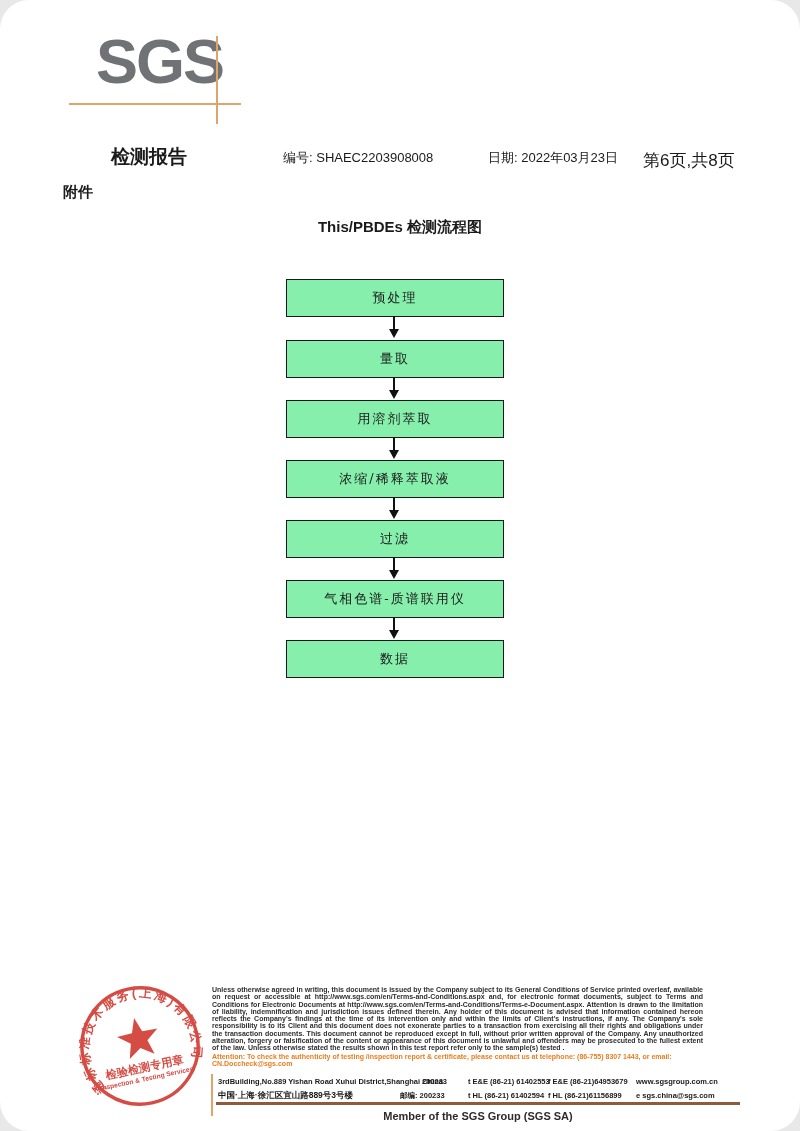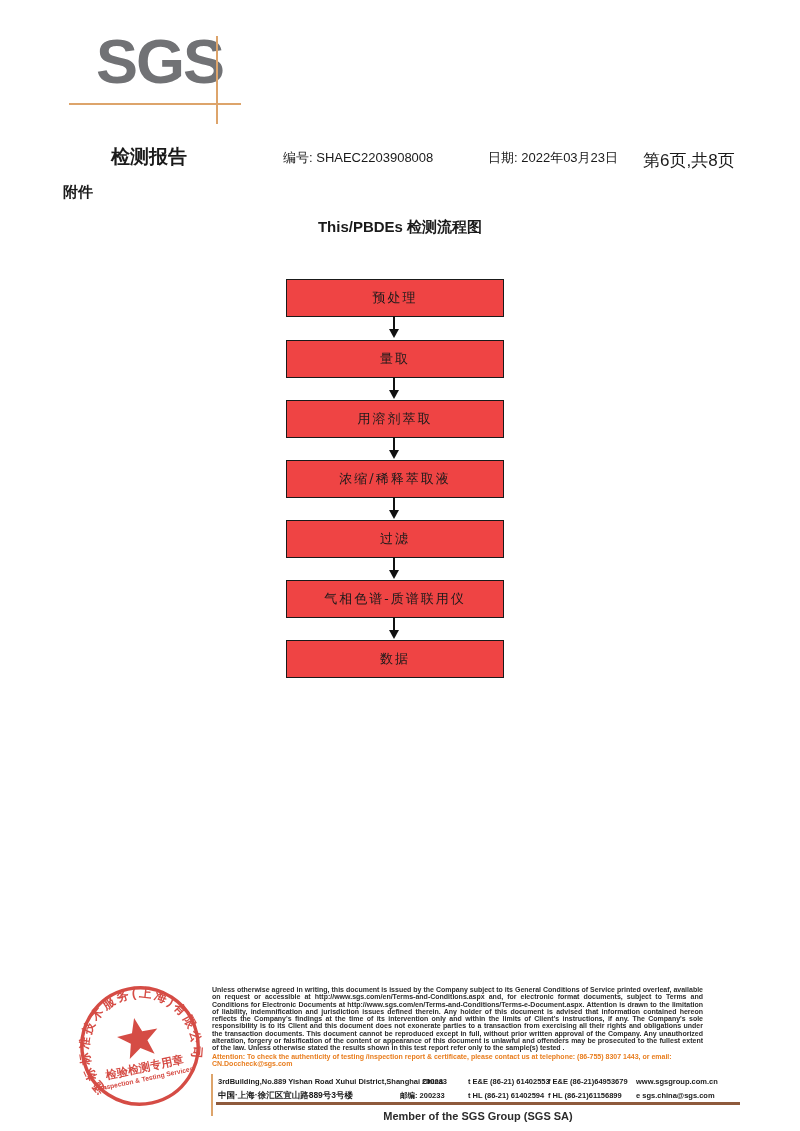--- a/index.html
+++ b/index.html
@@ -1,19 +1,19 @@
 <!DOCTYPE html>
 <html><head>
 <meta charset="utf-8">
 <style>
   html,body { margin:0; padding:0; background:#e8e8e8; }
   .page {
     position:relative; width:800px; height:1131px; margin:0 auto;
     background:#ffffff; overflow:hidden;
-    font-family:"Liberation Sans", sans-serif; color:#1a1a1a;
+    font-family:"Liberation Sans", sans-serif; color:#1a1a1a;border-radius:29px;
   }
   
   .logo-text {
     position:absolute; left:96px; top:30px;
     font-size:63px; font-weight:bold; letter-spacing:-2px;
     color:#717275; line-height:1;
   }
   .logo-hline { position:absolute; left:69px; top:103px; width:172px; height:2px; background:#dda46b; }
   .logo-vline { position:absolute; left:216px; top:36px; width:2px; height:88px; background:#dda46b; }
   
@@ -22,21 +22,21 @@
   .report-date { position:absolute; left:488px; top:149px; font-size:13px; }
   .report-page { position:absolute; left:643px; top:149px; font-size:17px; }
   .attachment  { position:absolute; left:63px; top:183px; font-size:15px; font-weight:bold; }
   
   .flow-title {
     position:absolute; left:0; top:218px; width:800px;
     text-align:center; font-size:15px; font-weight:bold;
   }
   .flow-box {
     position:absolute; left:286px; width:216px; height:36px;
-    border:1px solid #1a1a1a; background:#ef4444;
+    border:1px solid #1a1a1a; background:#86efac;
     display:flex; align-items:center; justify-content:center;
     font-size:13px; letter-spacing:2px;
     font-family:"DejaVu Serif", serif;
   }
   .flow-arrow { position:absolute; left:393px; width:2px; height:14px; background:#111; }
   .flow-arrow::after {
     content:""; position:absolute; left:-4px; top:13px;
     border-left:5px solid transparent; border-right:5px solid transparent;
     border-top:9px solid #111;
   }

